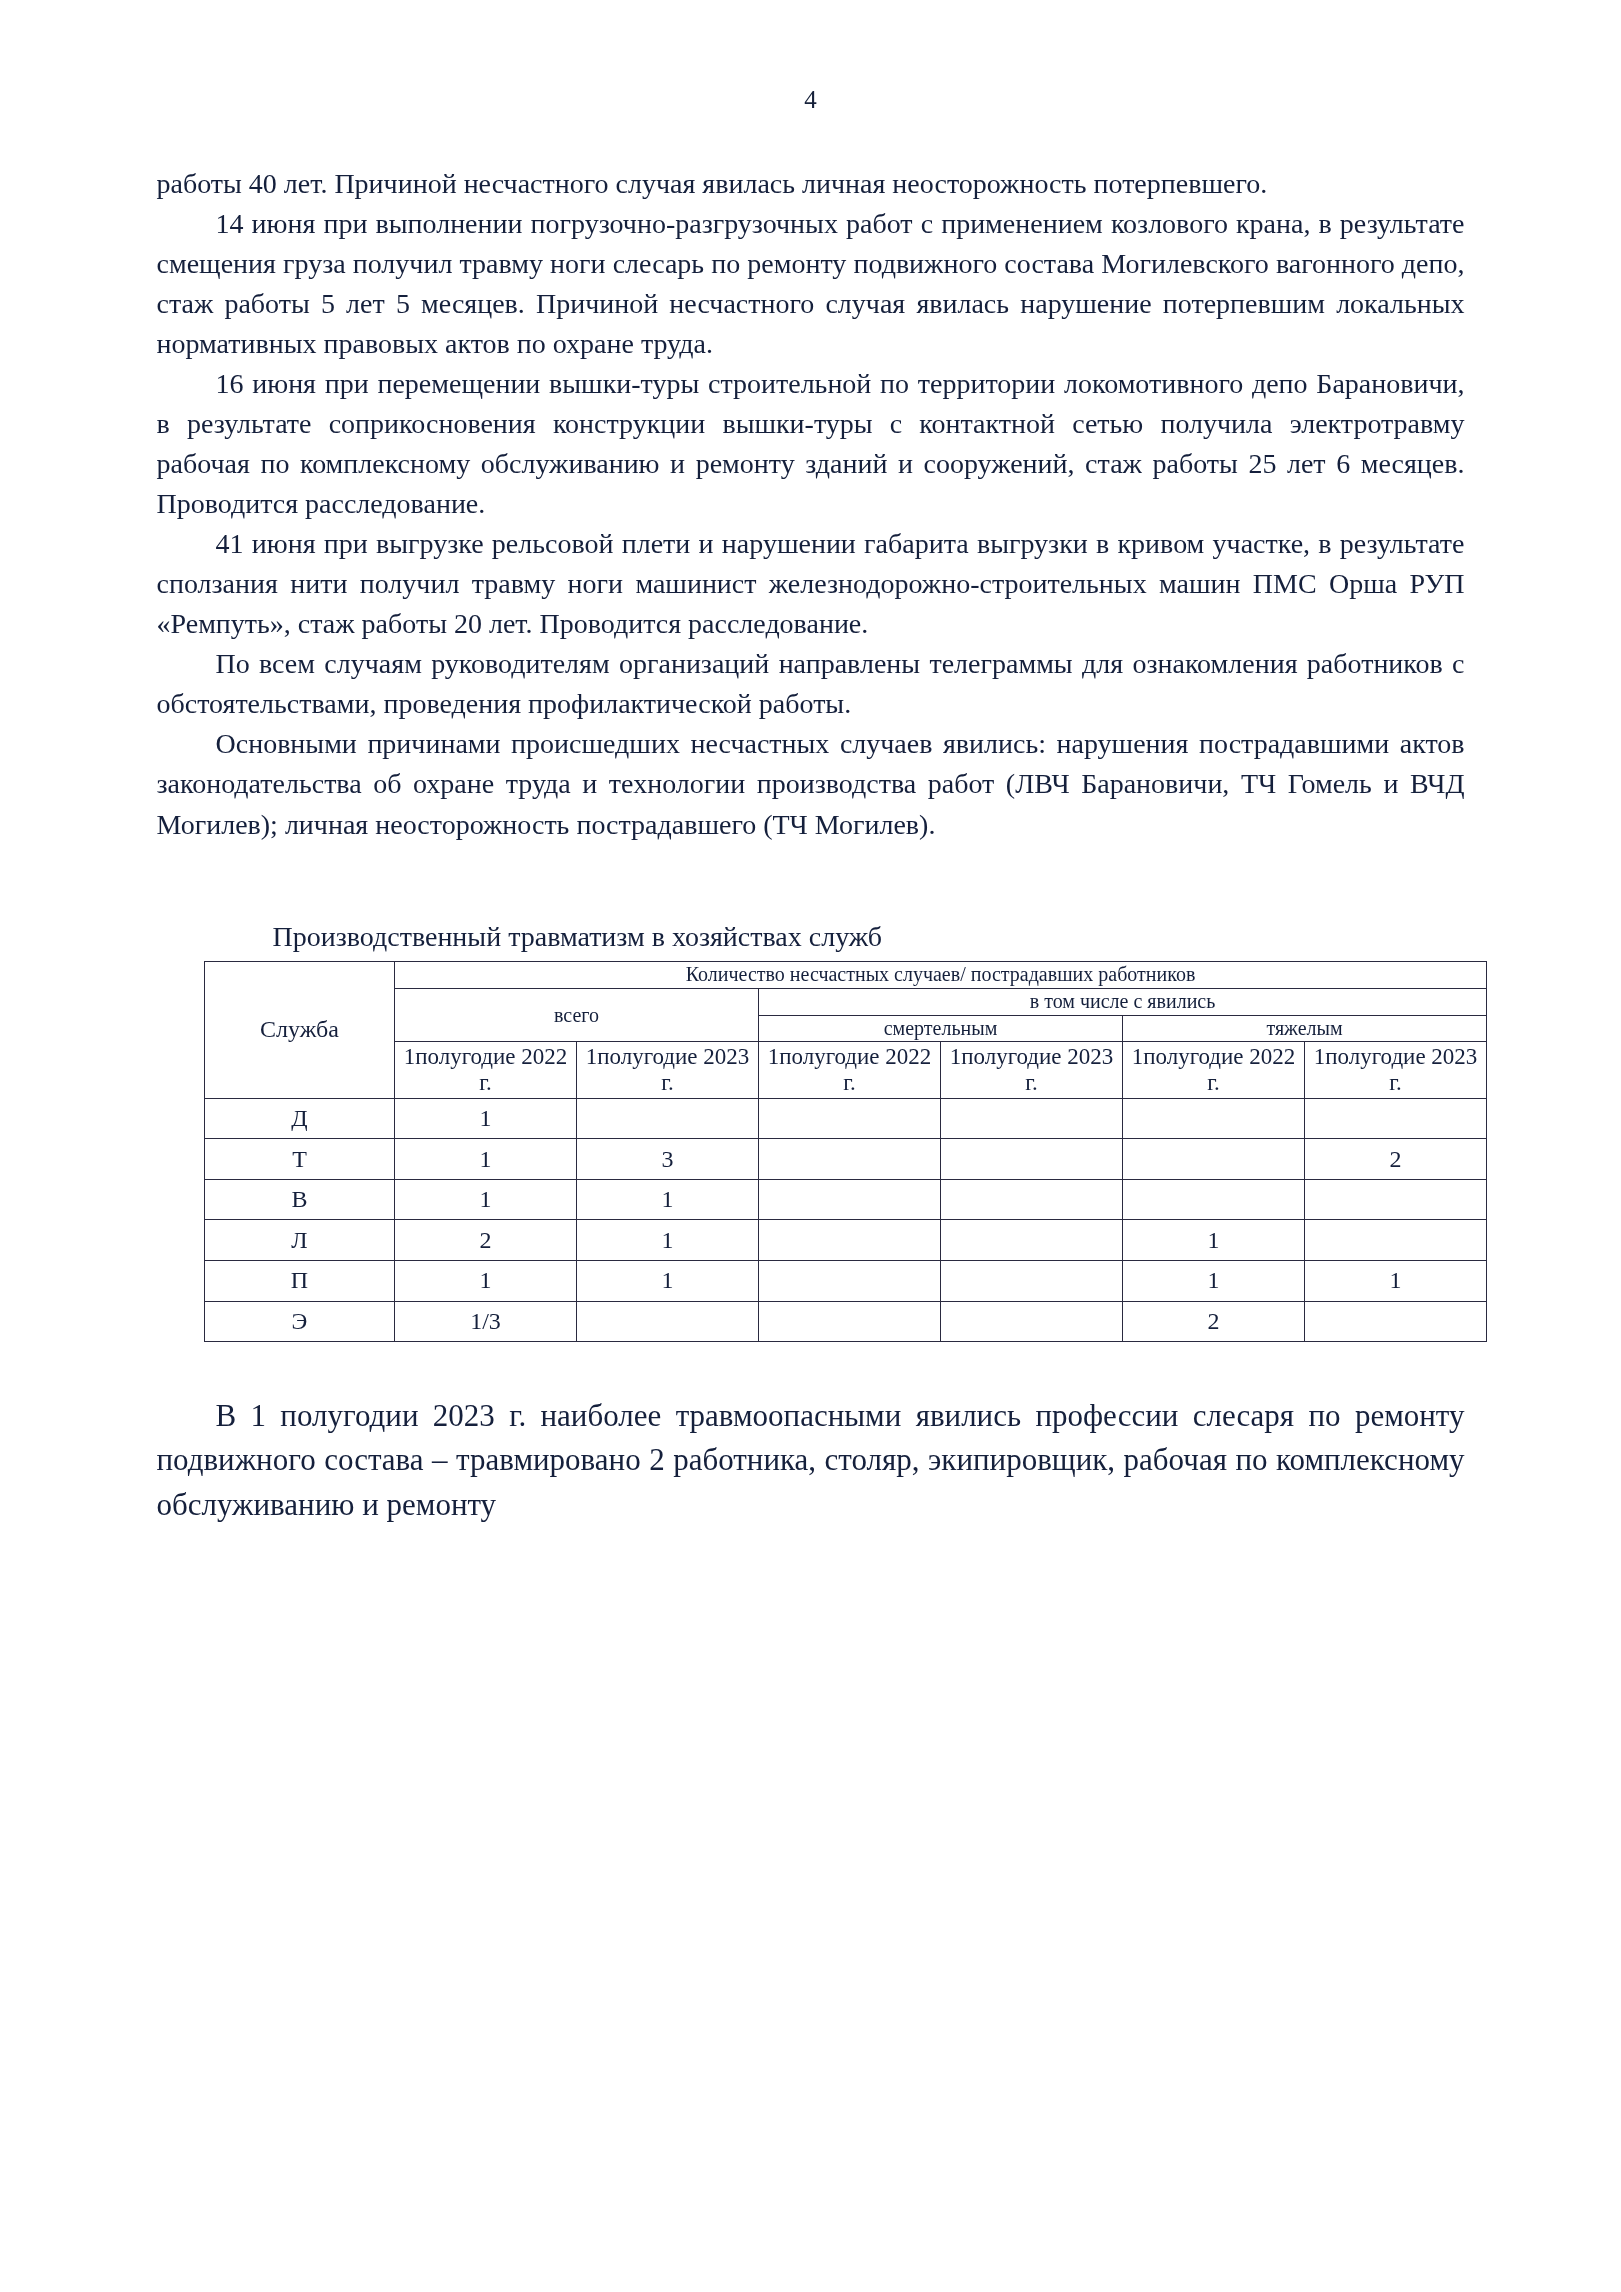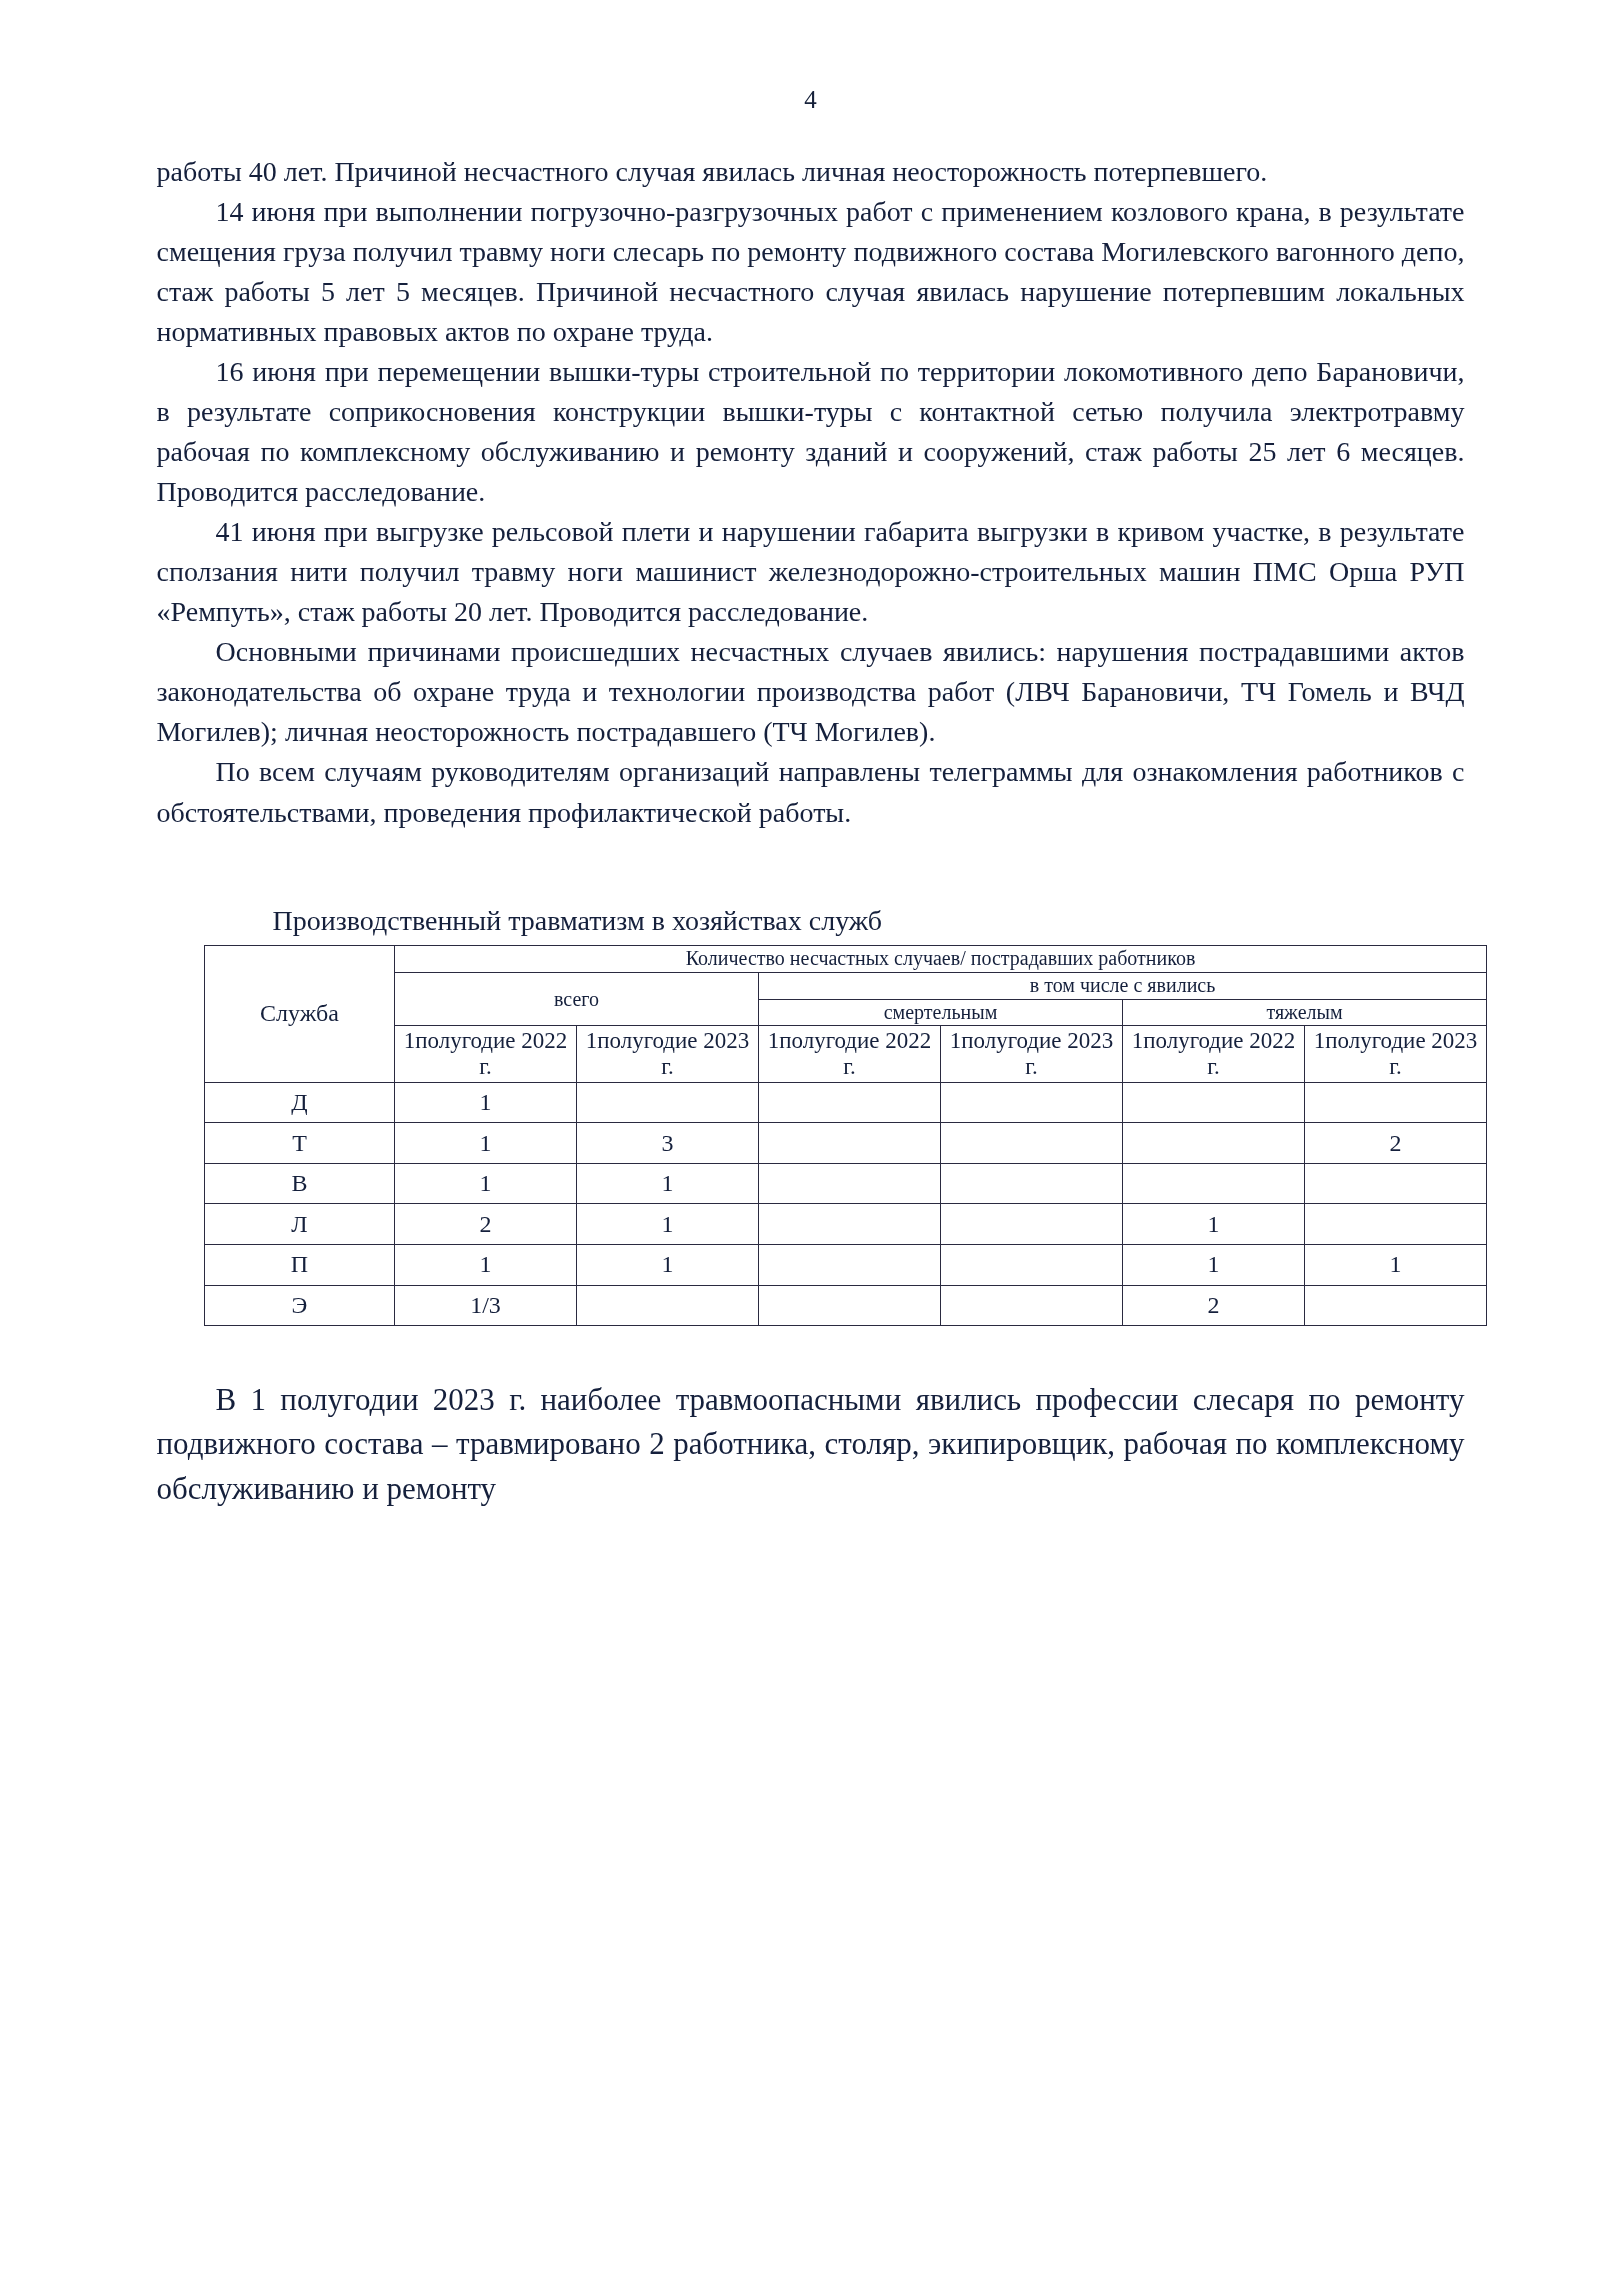--- a/index.html
+++ b/index.html
@@ -18,21 +18,21 @@
     box-sizing: border-box;
     padding: 0;
   }
   .page-number {
     text-align: center;
     font-size: 25px;
     margin-top: 86px;
     color: #16213a;
   }
   .body-text {
-    margin: 0 auto;
+    margin: 12px auto;
     width: 1308px;
     padding-top: 38px;
     font-size: 28px;
     line-height: 1.43;
     text-align: justify;
     color: #15203c;
   }
   .body-text p {
     margin: 0;
     text-indent: 0;
@@ -104,22 +104,22 @@
 
 <div class="page">
 
   <div class="page-number">4</div>
 
   <div class="body-text">
     <p>работы 40 лет. Причиной несчастного случая явилась личная неосторожность потерпевшего.</p>
     <p class="indent">14 июня при выполнении погрузочно-разгрузочных работ с применением козлового крана, в результате смещения груза получил травму ноги слесарь по ремонту подвижного состава Могилевского вагонного депо, стаж работы 5 лет 5 месяцев. Причиной несчастного случая явилась нарушение потерпевшим локальных нормативных правовых актов по охране труда.</p>
     <p class="indent">16 июня при перемещении вышки-туры строительной по территории локомотивного депо Барановичи, в результате соприкосновения конструкции вышки-туры с контактной сетью получила электротравму рабочая по комплексному обслуживанию и ремонту зданий и сооружений, стаж работы 25 лет 6 месяцев. Проводится расследование.</p>
     <p class="indent">41 июня при выгрузке рельсовой плети и нарушении габарита выгрузки в кривом участке, в результате сползания нити получил травму ноги машинист железнодорожно-строительных машин ПМС Орша РУП «Ремпуть», стаж работы 20 лет. Проводится расследование.</p>
+    <p class="indent">По всем случаям руководителям организаций направлены телеграммы для ознакомления работников с обстоятельствами, проведения профилактической работы.</p>
     <p class="indent">Основными причинами происшедших несчастных случаев явились: нарушения пострадавшими актов законодательства об охране труда и технологии производства работ (ЛВЧ Барановичи, ТЧ Гомель и ВЧД Могилев); личная неосторожность пострадавшего (ТЧ Могилев).</p>
-    <p class="indent">По всем случаям руководителям организаций направлены телеграммы для ознакомления работников с обстоятельствами, проведения профилактической работы.</p>
   </div>
 
   <div class="table-title">Производственный травматизм в хозяйствах служб</div>
 
   <table class="stats">
     <colgroup>
       <col class="col-service">
       <col class="col-data">
       <col class="col-data">
       <col class="col-data">

